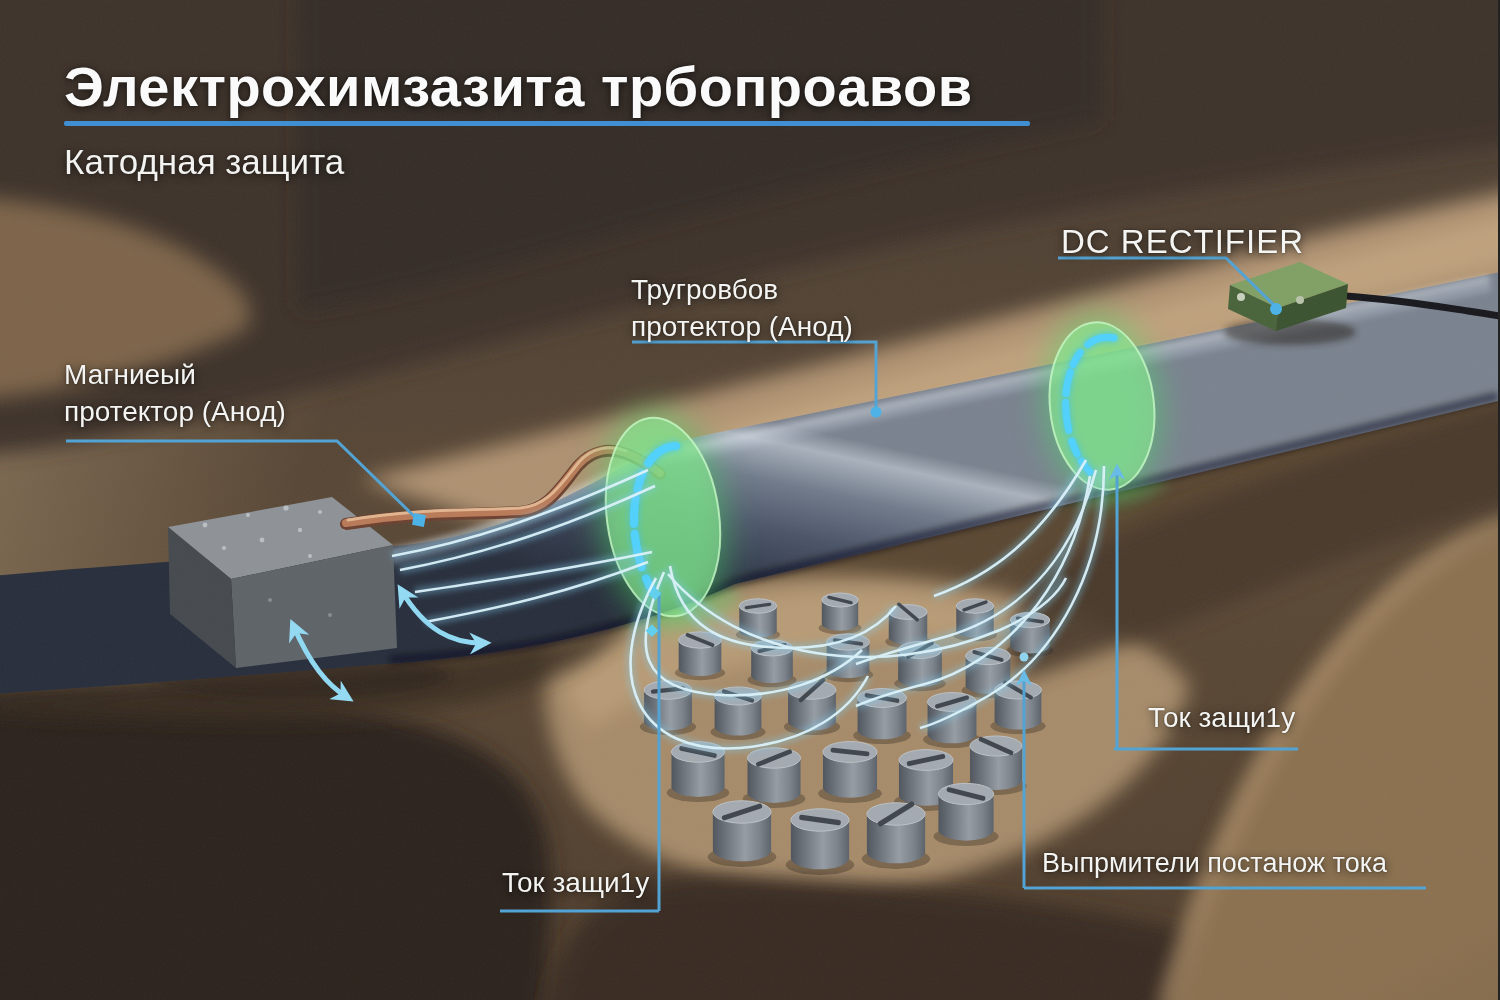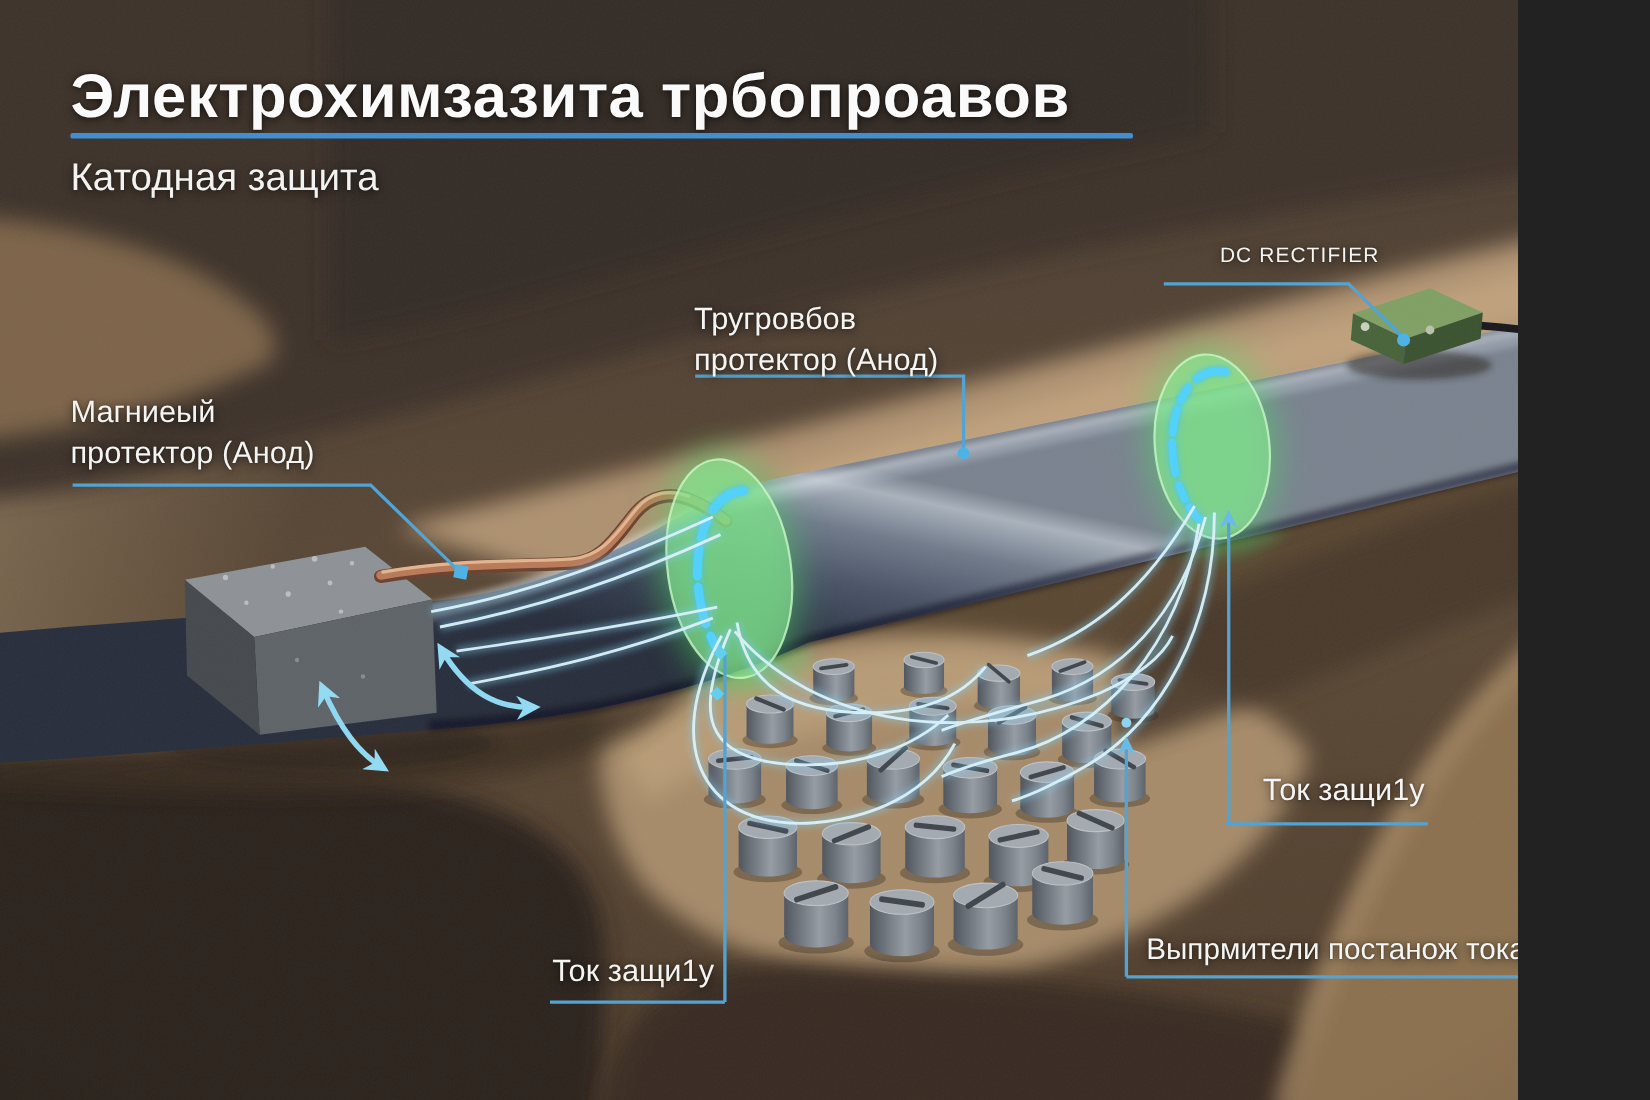--- a/index.html
+++ b/index.html
@@ -1,34 +1,34 @@
 <!DOCTYPE html>
 <html><head>
 <meta charset="utf-8">
 <style>
   html,body{margin:0;padding:0;background:#222;}
-  .stage{position:relative;width:1380px;height:1000px;overflow:hidden;
+  .stage{position:relative;width:1498px;height:1000px;overflow:hidden;
          font-family:"Liberation Sans",sans-serif;background:#54432f;}
   .bg{position:absolute;inset:0;
     background:
       radial-gradient(640px 430px at -3% -7%, rgba(255,250,232,.95) 0%, rgba(250,238,206,.45) 36%, rgba(250,238,206,0) 66%),
       linear-gradient(112deg, rgba(200,176,138,.5) 0%, rgba(200,176,138,0) 26%),
       linear-gradient(180deg,#4a3e33 0%,#514234 30%,#5a4836 58%,#4e3d2d 100%);}
   .vignette{position:absolute;inset:0;pointer-events:none;
     background:radial-gradient(130% 125% at 50% 42%, rgba(0,0,0,0) 55%, rgba(18,12,6,.38) 100%);}
   svg.scene{position:absolute;inset:0;}
   .label{position:absolute;color:#f4f4f2;text-shadow:0 2px 9px rgba(0,0,0,.6),0 0 2px rgba(0,0,0,.4);
          white-space:nowrap;line-height:1.32;}
   .title{left:64px;top:50px;font-size:56px;font-weight:bold;letter-spacing:.5px;color:#fafafa;}
   .rule{position:absolute;left:64px;top:121px;width:966px;height:5px;border-radius:2px;}
   .subtitle{left:64px;top:139px;font-size:35px;font-weight:normal;color:#f2f2f0;text-align:center;}
   .callout{font-size:28px;font-weight:normal;}
   .l-mag{left:64px;top:357px;}
   .l-trug{left:631px;top:272px;}
-  .l-dc{left:1061px;top:220px;font-size:19px;letter-spacing:1px;margin-left:48px;}
+  .l-dc{left:1061px;top:220px;font-size:33px;letter-spacing:1px;}
   .l-tokr{left:1148px;top:700px;}
   .l-vypr{left:1042px;top:846px;font-size:27px;}
   .l-tokl{left:502px;top:865px;}
 </style>
 </head>
 <body>
 
 <div class="stage">
   <div class="bg"></div>
 

